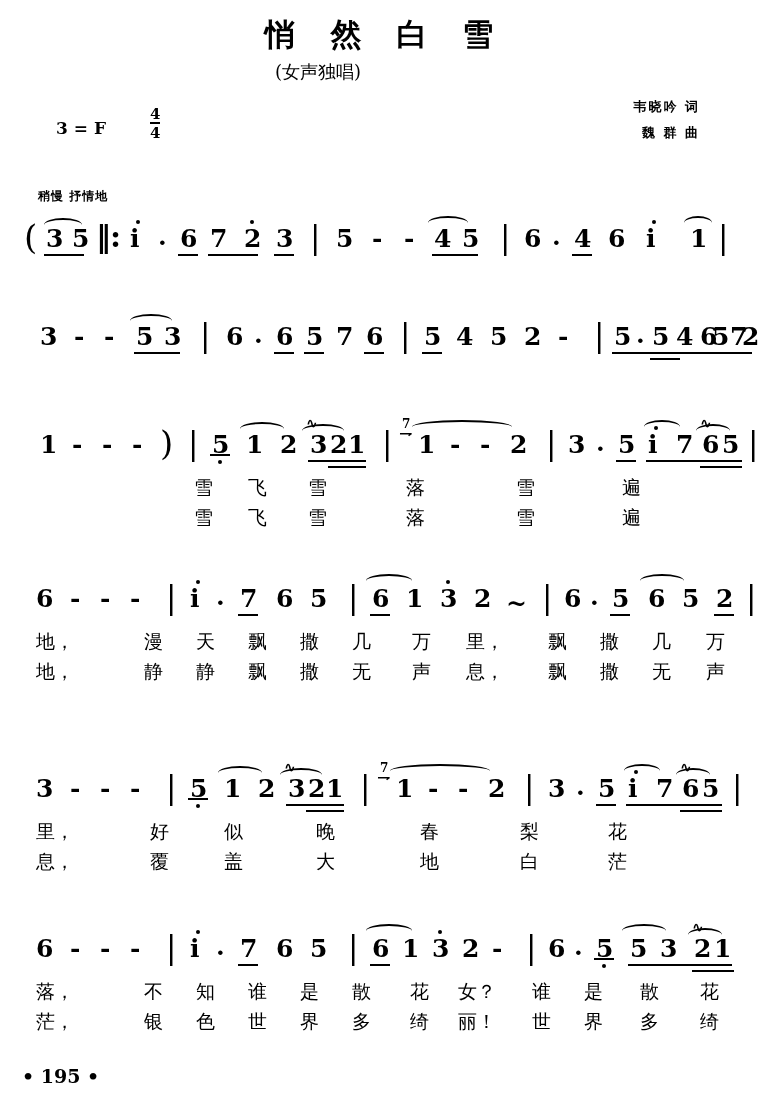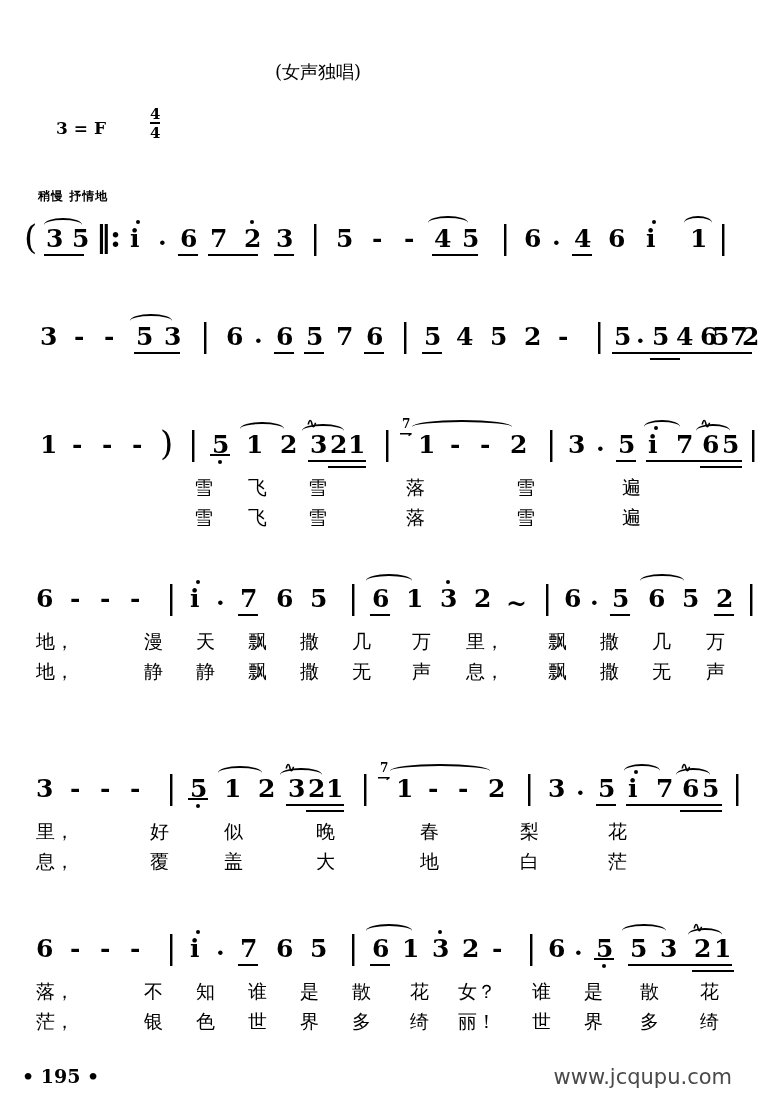--- a/index.html
+++ b/index.html
@@ -169,22 +169,27 @@
     font-size: 21px;
     color: #4a4a4a;
     font-family: "DejaVu Sans", "Liberation Sans", sans-serif;
   }
 </style>
 </head>
 <body>
 
 <div class="page">
 
+  <div class="title">悄 然 白 雪</div>
   <div class="subtitle">(女声独唱)</div>
 
+  <div class="credits">
+    <div>韦晓吟 词</div>
+    <div>魏 群 曲</div>
+  </div>
 
   <div class="keysig">3 = F</div>
   <div class="meter">
     <span class="num">4</span>
     <span class="den">4</span>
   </div>
   <div class="tempo">稍慢  抒情地</div>
 
   <div class="system" style="top:212px;">
     <div class="notes">
@@ -560,15 +565,14 @@
       <span class="ly" style="left:410px;">绮</span>
       <span class="ly" style="left:458px;">丽！</span>
       <span class="ly" style="left:532px;">世</span>
       <span class="ly" style="left:584px;">界</span>
       <span class="ly" style="left:640px;">多</span>
       <span class="ly" style="left:700px;">绮</span>
     </div>
   </div>
 
   <div class="pagenum">• 195 •</div>
-  <div class="watermark">www.jcqupu.com</div>
 
 </div>
 
 </body></html>

